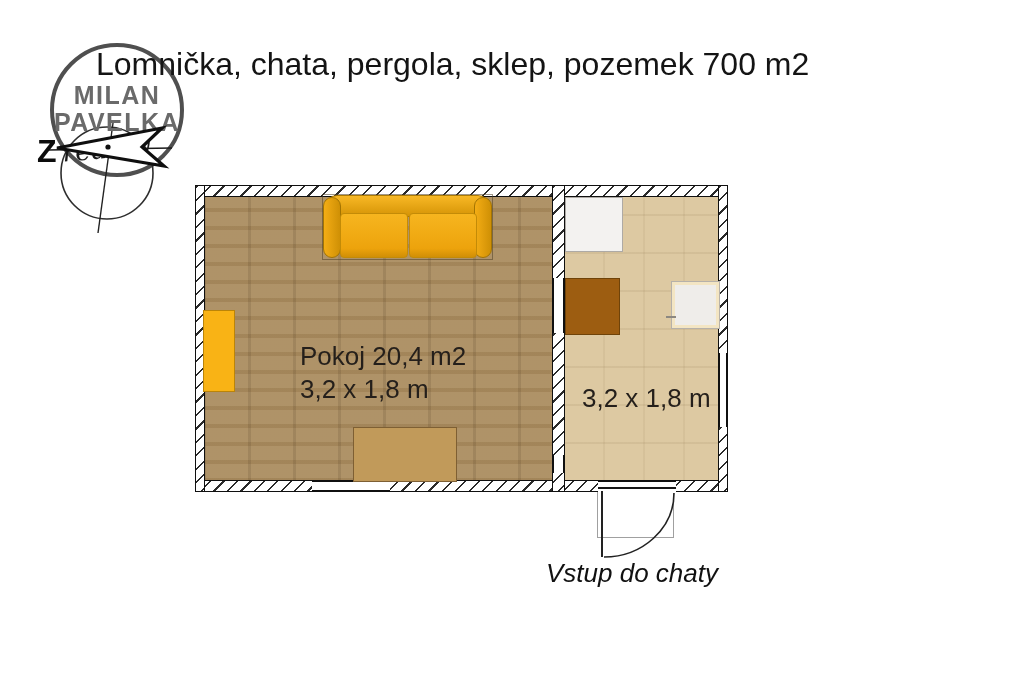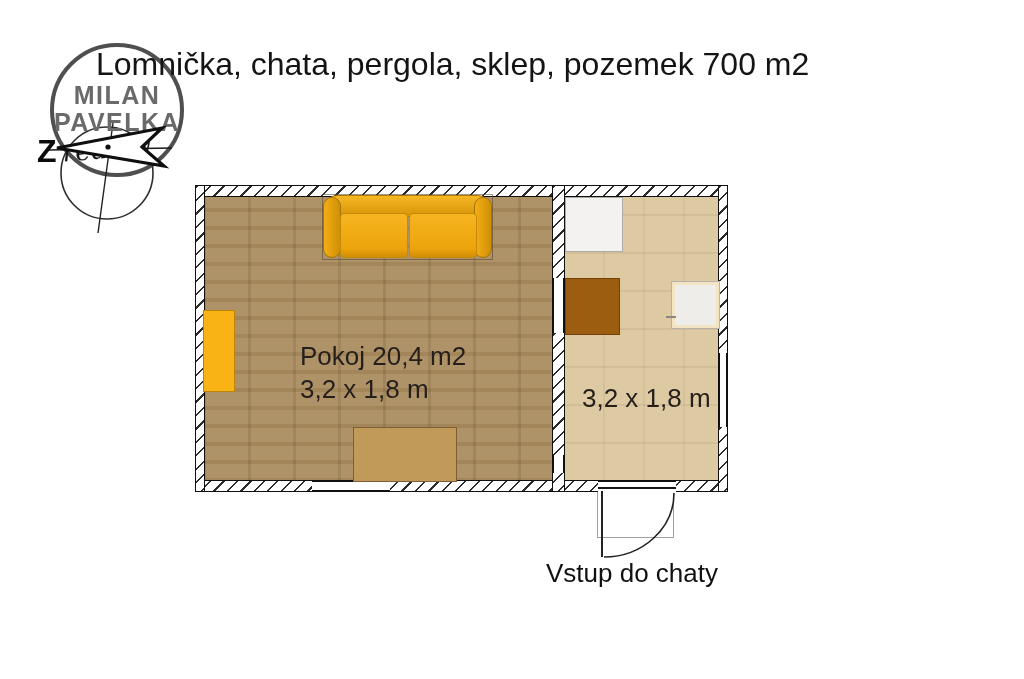--- a/index.html
+++ b/index.html
@@ -82,21 +82,21 @@
   
   .room-label{z-index:5;color:#241f1b;}
   .room1-label{left:300px;top:340px;font-size:26px;line-height:33px;}
   .room2-label{left:582px;top:383px;font-size:26px;white-space:nowrap;}
 
   
   .door-line2{left:598px;top:487px;width:78px;height:2px;background:#161616;z-index:5;}
   .porch{left:597px;top:489px;width:77px;height:49px;border:1px solid #a0a0a0;z-index:2;}
   .door-leaf{left:601px;top:491px;width:2px;height:66px;background:#222222;z-index:5;}
   .door-arc{left:602px;top:491px;z-index:5;}
-  .entrance-label{left:546px;top:558px;font-size:26px;color:#111111;z-index:5;white-space:nowrap;}
+  .entrance-label{left:546px;top:558px;font-size:26px;color:#111111;z-index:5;white-space:nowrap;font-style:italic;}
 </style>
 </head>
 <body>
 
 <div id="stage">
 
   <svg class="abs logo-svg" width="195" height="215" viewBox="0 0 195 215">
     <circle cx="102" cy="85" r="65" fill="none" stroke="#4f4f4f" stroke-width="4"></circle>
     <circle cx="92" cy="148" r="46" fill="none" stroke="#2e2e2e" stroke-width="1.6"></circle>
     <line x1="98" y1="98" x2="83" y2="208" stroke="#222222" stroke-width="1.4"></line>

